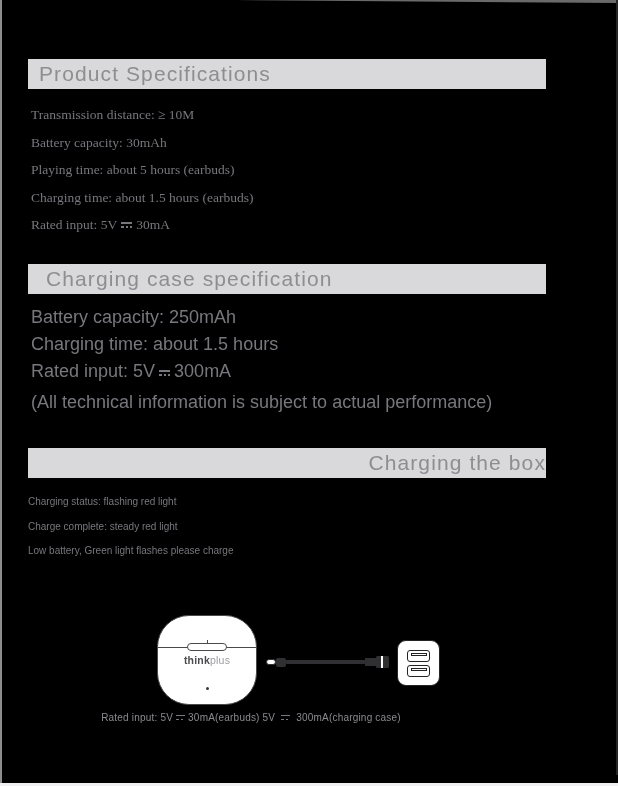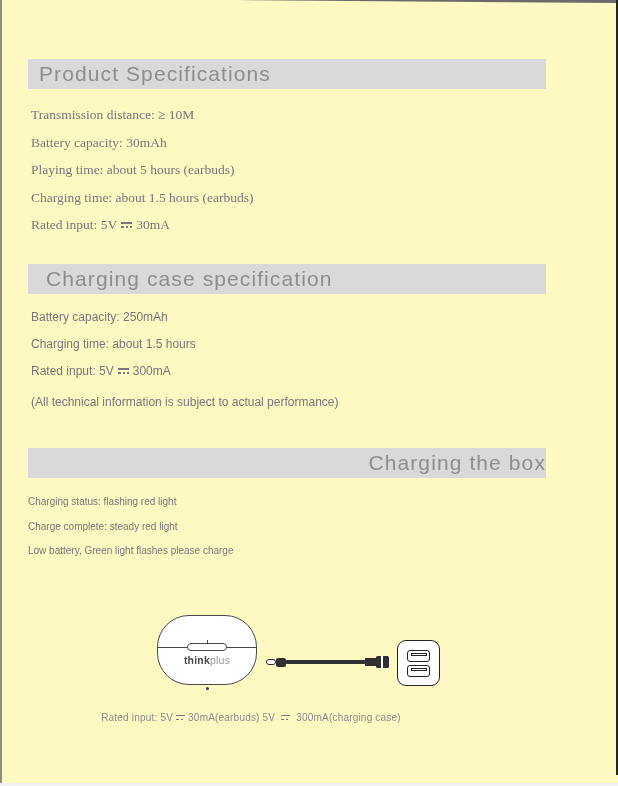--- a/index.html
+++ b/index.html
@@ -1,19 +1,19 @@
 <!DOCTYPE html>
 <html><head>
 <meta charset="utf-8">
 <style>
   html,body{margin:0;padding:0;background:#ffffff;}
   .page{
     position:relative;
     width:618px;height:786px;
-    background:#fef9c3;
+    background:#000000;
     overflow:hidden;
     font-family:"Liberation Sans", sans-serif;
   }
   
   .frame-top{position:absolute;top:0;left:0;right:0;height:3px;background:#6a6a6a;transform:rotate(0.45deg);transform-origin:right center;}
   .frame-left{position:absolute;top:0;left:0;bottom:0;width:2px;background:#8d8d8d;}
   .frame-right{position:absolute;top:0;right:0;width:2px;height:775px;background:#252525;}
   .frame-bottom{position:absolute;left:0;right:0;top:783px;height:3px;background:#f0f0f2;}
 
   
@@ -21,37 +21,37 @@
     position:absolute;left:28px;width:518px;height:30px;
     background:#d9d9db;color:#8d8d92;
     font-size:21px;line-height:30px;letter-spacing:1.1px;
     padding-left:11px;box-sizing:border-box;white-space:nowrap;
   }
   .bar1{top:59px;} .bar2{top:264px;padding-left:18px;} .bar3{top:448px;text-align:right;}
 
   
   .items{position:absolute;color:#77777d;white-space:nowrap;}
   .items1{left:31px;top:101px;font-size:13.5px;line-height:27.5px;font-family:Liberation Serif, serif;}
-  .items2{left:31px;top:304px;font-size:12px;line-height:27px;}
+  .items2{left:31px;top:304px;font-size:18px;line-height:27px;}
   .items2 .note{margin-top:4px;}
   .items3{left:28px;top:490px;font-size:10px;line-height:24.5px;}
 
   
   .dc{display:inline-block;width:13px;height:9px;position:relative;vertical-align:-1px;margin:0 3px;}
   .dc::before{content:"";position:absolute;left:1px;right:1px;top:1px;height:1.6px;background:#77777d;}
   .dc::after{content:"";position:absolute;left:1px;right:1px;top:5px;height:1.6px;
     background:repeating-linear-gradient(90deg,#77777d 0 2.6px,transparent 2.6px 4.6px);}
   .dc.small{width:11px;height:8px;margin:0 2px;}
   .dc.small::before{height:1.4px;}
   .dc.small::after{top:4.5px;height:1.4px;}
 
   
   .diagram{position:absolute;left:0;top:610px;width:618px;height:110px;}
   .case{
-    position:absolute;left:157px;top:5px;width:100px;height:70px;
+    position:absolute;left:157px;top:5px;width:100px;height:90px;
     border:1.4px solid #4a4a4c;border-radius:32px;background:#fff;box-sizing:border-box;
   }
   .case-seam{position:absolute;left:0;right:0;top:31px;height:1px;background:#4a4a4c;}
   .case-pill{
     position:absolute;left:50%;top:27px;transform:translateX(-50%);
     width:40px;height:8px;border:1px solid #4a4a4c;border-radius:4px;background:#fff;box-sizing:border-box;
   }
   .case-pill::before{content:"";position:absolute;left:50%;top:-4px;width:1px;height:3px;background:#4a4a4c;}
   .case-brand{position:absolute;left:0;top:38px;width:100%;text-align:center;font-size:10.5px;letter-spacing:0.2px;}
   .brand-bold{color:#4c4c4e;font-weight:700;}

